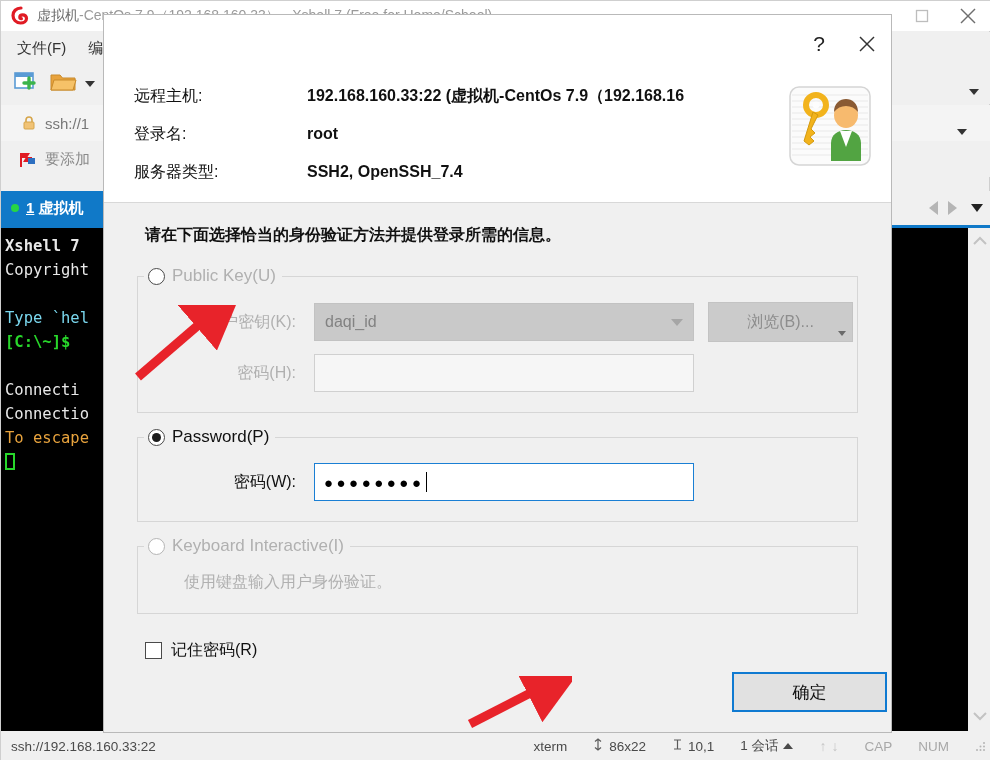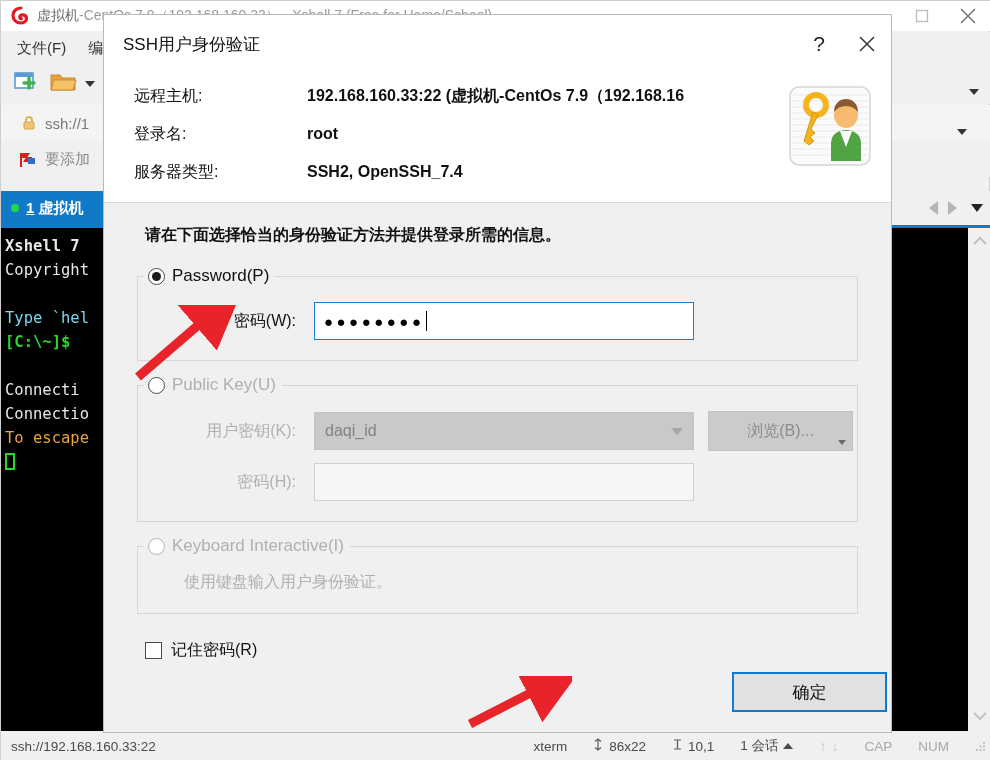--- a/index.html
+++ b/index.html
@@ -442,21 +442,20 @@
       <div class="caret-dn"></div>
     </div>
     <div style="position:absolute;right:22px;top:128px;">
       <div class="caret-dn"></div>
     </div>
   </div>
 
   <div class="dialog">
 
     <div class="dlg-titlebar">
-      <div class="dlg-title">SSH用户身份验证</div>
       <div class="dlg-tb-btns">
         <div class="dlg-help">?</div>
         <div class="dlg-close">
           <svg width="20" height="20" viewBox="0 0 20 20">
             <line x1="3" y1="3" x2="17" y2="17" stroke="#333" stroke-width="1.5"></line>
             <line x1="17" y1="3" x2="3" y2="17" stroke="#333" stroke-width="1.5"></line>
           </svg>
         </div>
       </div>
     </div>
@@ -503,34 +502,20 @@
             <path d="M53 46 L59 62 L65 46 Z" fill="#ffffff"></path>
             <ellipse cx="59" cy="30" rx="12" ry="13" fill="#f7ba6e"></ellipse>
             <path d="M47 27 c0-9 6-13 12-13 s12 4 12 13 c-3-4-7-6-12-6 s-9 2-12 6 Z" fill="#8a5a33"></path>
           </g>
         </svg>
       </div>
     </div>
 
     <div class="dlg-body">
       <div class="prompt">请在下面选择恰当的身份验证方法并提供登录所需的信息。</div>
-
-      <fieldset class="grp">
-        <legend>
-          <span class="radio checked"></span>
-          <span>Password(P)</span>
-        </legend>
-        <div class="frow">
-          <span class="frow-label">密码(W):</span>
-          <div class="txtfield">
-            <span class="pw-dots">●●●●●●●●</span>
-              <span class="caret-bar"></span>
-          </div>
-        </div>
-      </fieldset>
 
       <fieldset class="grp dim">
         <legend>
           <span class="radio"></span>
           <span>Public Key(U)</span>
         </legend>
         <div class="frow">
           <span class="frow-label dim">用户密钥(K):</span>
           <div class="combo">
             <span class="cv">daqi_id</span>
@@ -542,20 +527,34 @@
           </div>
         </div>
         <div class="frow">
           <span class="frow-label dim">密码(H):</span>
           <div class="txtfield plain">
             <span></span>
           </div>
         </div>
       </fieldset>
 
+      <fieldset class="grp">
+        <legend>
+          <span class="radio checked"></span>
+          <span>Password(P)</span>
+        </legend>
+        <div class="frow">
+          <span class="frow-label">密码(W):</span>
+          <div class="txtfield">
+            <span class="pw-dots">●●●●●●●●</span>
+              <span class="caret-bar"></span>
+          </div>
+        </div>
+      </fieldset>
+
       <fieldset class="grp dim">
         <legend>
           <span class="radio dim"></span>
           <span>Keyboard Interactive(I)</span>
         </legend>
         <div class="kb-desc">使用键盘输入用户身份验证。</div>
       </fieldset>
 
       <div class="remember">
         <span class="checkbox"></span>

